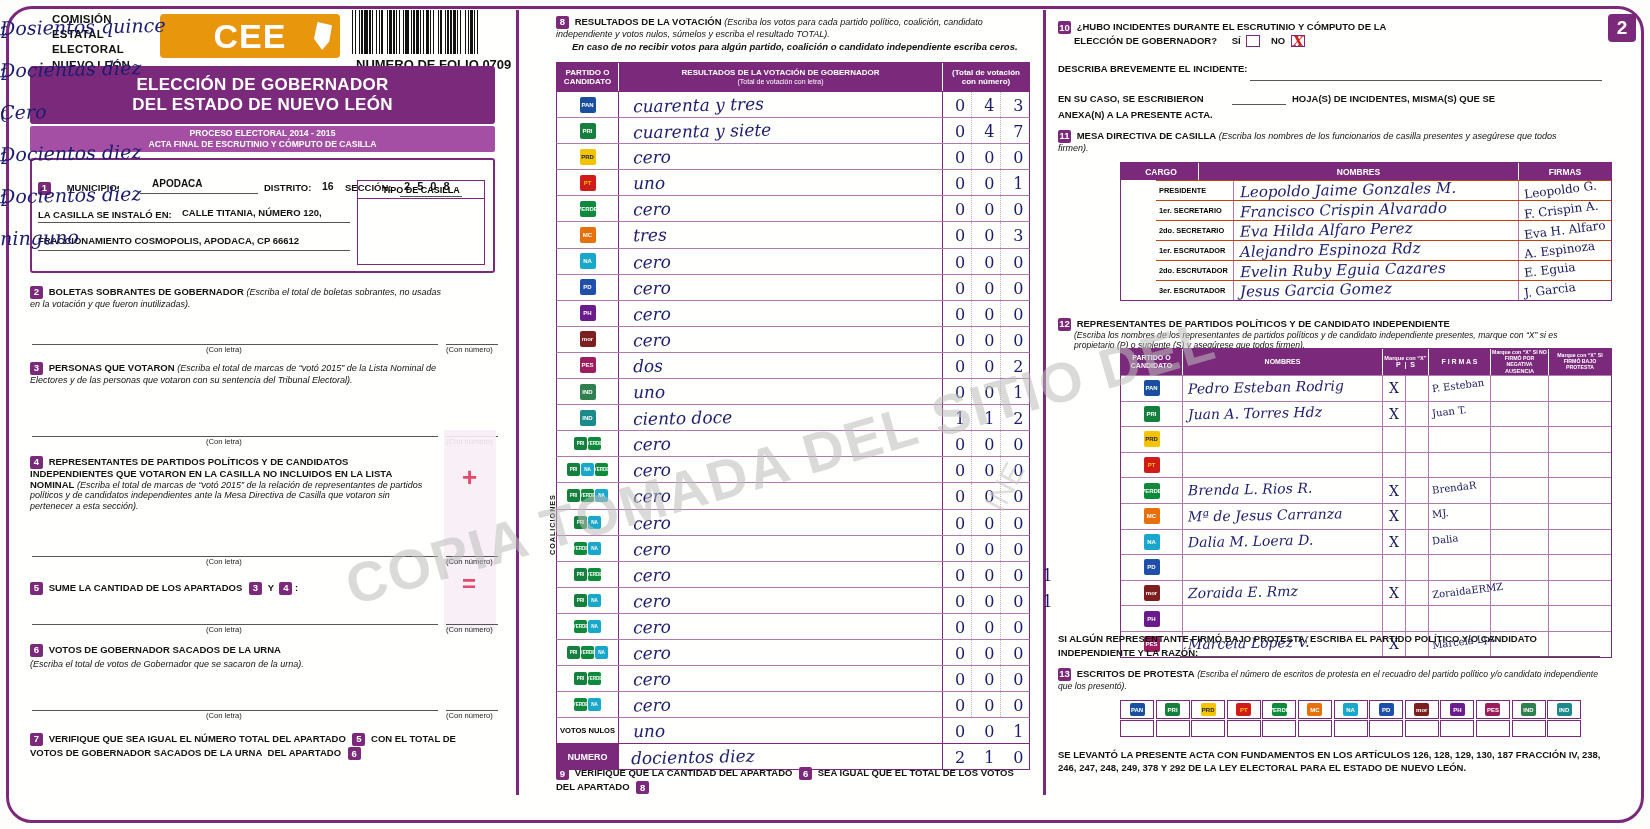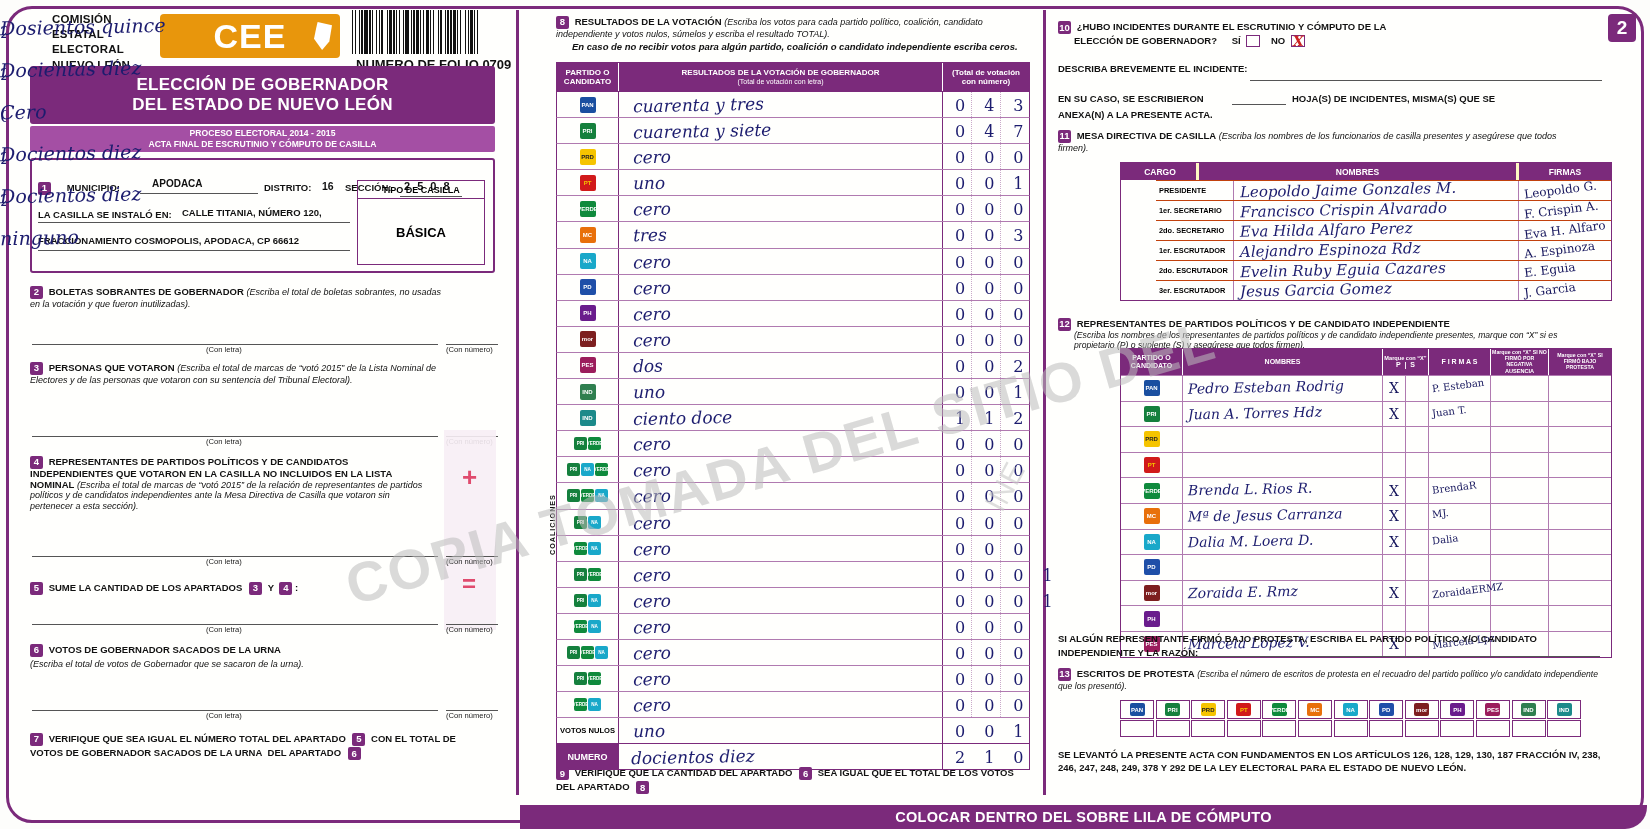--- a/index.html
+++ b/index.html
@@ -144,21 +144,21 @@
 
   
   .pagebadge {
     position:absolute; right:14px; top:14px; width:28px; height:28px;
     background:#7b2a7b; color:#fff; border-radius:4px;
     display:flex; align-items:center; justify-content:center;
     font-size:19px; font-weight:bold;
   }
   .mesa-tbl { position:absolute; left:1120px; top:162px; width:492px; border:1px solid #7b2a7b; }
   .mesa-tbl .hr { display:flex; height:17px; background:#7b2a7b; color:#fff; }
-  .mesa-tbl .hr div { display:flex; align-items:center; justify-content:center; font-size:8.5px; font-weight:bold; border-right:3px solid #fef9c3; }
+  .mesa-tbl .hr div { display:flex; align-items:center; justify-content:center; font-size:8.5px; font-weight:bold; border-right:1px solid #fef9c3; }
   .mesa-tbl .r { display:flex; height:20px; border-top:1px solid #c2410c;margin-left:35px; }
   .mesa-tbl .r div { border-right:1px solid #b07ab0; position:relative; }
   .mc1 { width:78px; display:flex; align-items:center; padding-left:3px; font-size:7.4px; font-weight:bold; }
   .mc2 { flex:1; }
   .mc3 { width:92px; border-right:none !important; }
 
   .rep-tbl { position:absolute; left:1120px; top:348px; width:492px; border:1px solid #7b2a7b; }
   .rep-tbl .hr { display:flex; background:#7b2a7b; color:#fff; }
   .rep-tbl .hr > div { border-right:1px solid #fff; display:flex; align-items:center; justify-content:center; text-align:center; font-size:7px; font-weight:bold; line-height:1.1; padding:1px; }
   .rc1 { width:62px; }
@@ -280,21 +280,20 @@
     <div class="line" style="left:368px; top:36px; width:62px;"></div>
 
     <div class="t b" style="left:6px; top:50px;">LA CASILLA SE INSTALÓ EN:</div>
     <div class="t b" style="left:150px; top:48px;">CALLE TITANIA, NÚMERO 120,</div>
     <div class="line" style="left:6px; top:62px; width:312px;"></div>
     <div class="t b" style="left:6px; top:76px;">FRACCIONAMIENTO COSMOPOLIS, APODACA, CP 66612</div>
     <div class="line" style="left:6px; top:90px; width:312px;"></div>
 
     <div class="tipo-box">
       <div class="hd">TIPO DE CASILLA</div>
-      <div class="bd">BÁSICA</div>
     </div>
   </div>
 
   <div class="t" style="left:30px; top:286px; width:420px;">
     <span class="num-box">2</span>
     <span class="b" style="margin-left:3px;">BOLETAS SOBRANTES DE GOBERNADOR</span>
     <span class="i" style="font-size:9px;">(Escriba el total de boletas sobrantes, no usadas en la votación y que fueron inutilizadas).</span>
   </div>
   <div class="hw" style="left:40px; top:318px; font-size:19px;">Dosientos quince</div>
   <div class="line" style="left:32px; top:344px; width:406px;"></div>
@@ -1203,14 +1202,13 @@
     </div>
 
   <div class="t b" style="left:1058px; top:748px; width:545px; line-height:1.4;">
     <div>SE LEVANTÓ LA PRESENTE ACTA CON FUNDAMENTOS EN LOS ARTÍCULOS 126, 128, 129, 130, 187 FRACCIÓN IV, 238,</div>
     <div>246, 247, 248, 249, 378 Y 292 DE LA LEY ELECTORAL PARA EL ESTADO DE NUEVO LEÓN.</div>
   </div>
 
   <div class="watermark">COPIA TOMADA DEL SITIO DEL</div>
   <div class="watermark2">INE</div>
 
-  <div class="bottom-banner">COLOCAR DENTRO DEL SOBRE LILA DE CÓMPUTO</div>
 </div>
 
 </body></html>

